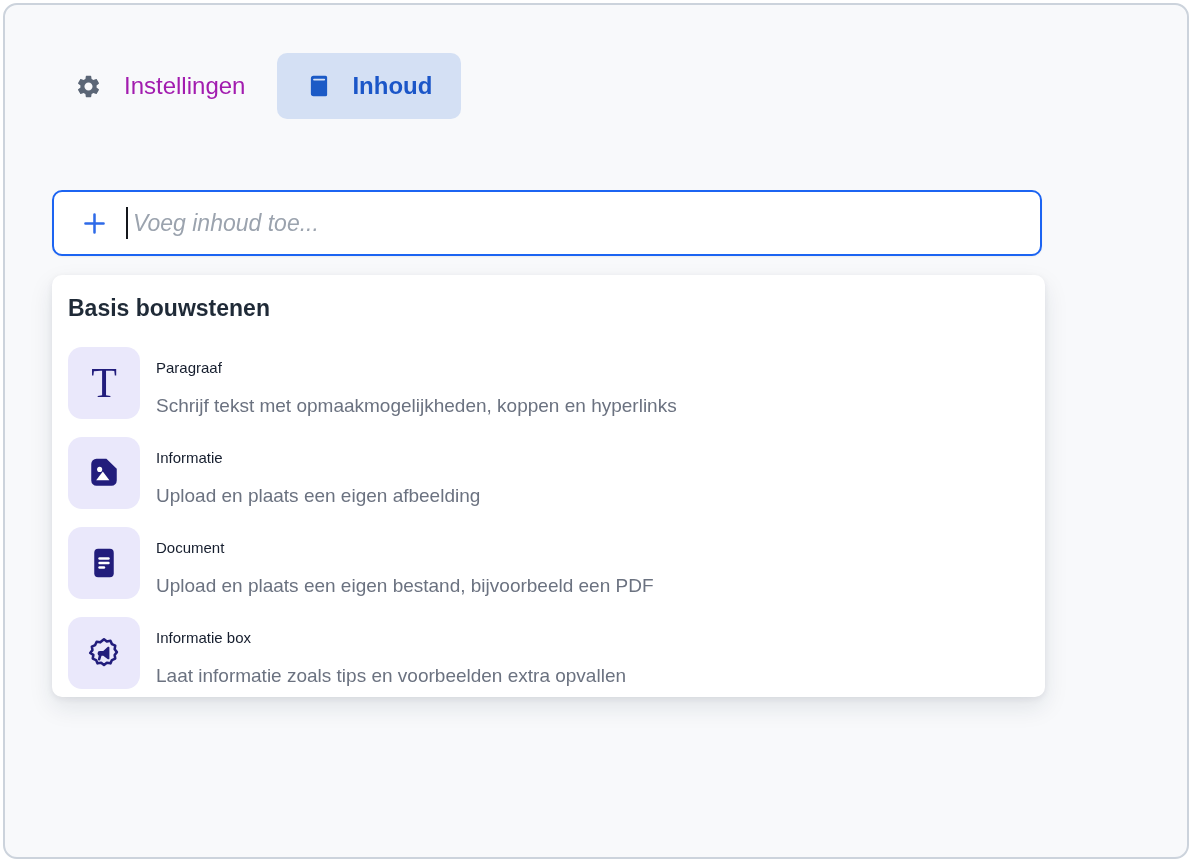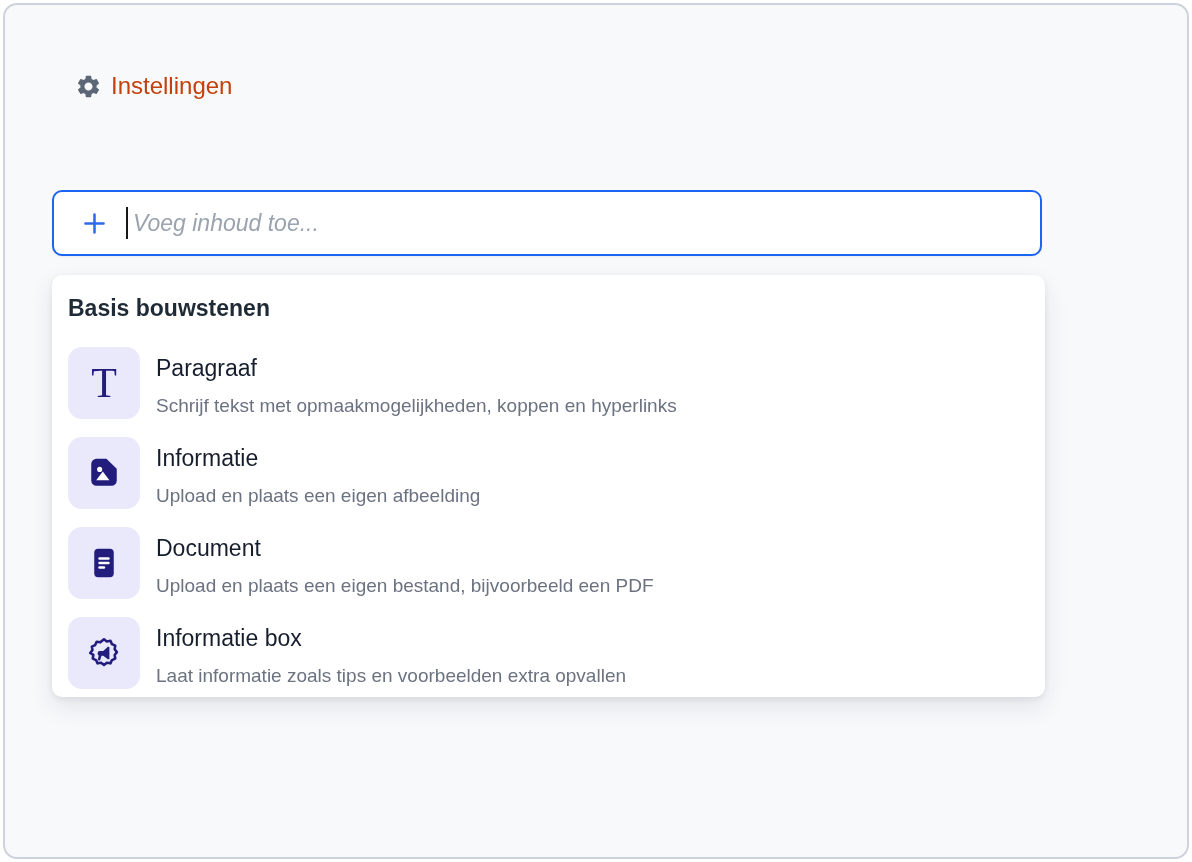--- a/index.html
+++ b/index.html
@@ -8,21 +8,21 @@
   .card {
     position:absolute; left:3px; top:3px; width:1186px; height:856px;
     background:#f8f9fb; border:2px solid #ccd3dc; border-radius:14px;
     overflow:hidden;
   }
   .content { margin-left:47px; width:990px; }
 
   
   .tabrow { display:flex; align-items:center; margin-top:48px; height:66px; }
   .tab { display:flex; align-items:center; cursor:pointer; }
-  .tab-settings { margin-left:23px; gap:9px; color:#c2410c; font-size:24px;align-items:center; }
+  .tab-settings { margin-left:23px; gap:22px; color:#a21caf; font-size:24px;align-items:center; }
   .tab-settings .glyph { width:27px; height:27px; display:block; }
   .tab-active {
     margin-left:32px; height:66px; padding:0 29px; gap:20px;
     background:#d4e0f4; border-radius:10px;
     color:#1b56c8; font-size:24px; font-weight:700;
   }
   .tab-active .glyph { width:26px; height:26px; display:block; }
 
   
   .searchbox {
@@ -50,37 +50,44 @@
 
   .item { display:flex; gap:16px; margin-bottom:18px; cursor:pointer; }
   .item:last-child { margin-bottom:0; }
   .iconbox {
     width:72px; height:72px; flex:0 0 auto; border-radius:14px;
     background:#eae8fb; display:flex; align-items:center; justify-content:center;
   }
   .iconbox svg { width:36px; height:36px; display:block; }
   .serif-t { font-family:"Liberation Serif", serif; font-size:42px; line-height:1; color:#221d7c; }
   .item-text { padding-top:7px; }
-  .item-title { font-size:23px; line-height:28px; color:#161e2e; }
+  .item-title { font-size:15px; line-height:28px; color:#161e2e; }
   .item-desc { font-size:19px; line-height:24px; color:#6b7280; margin-top:12px; }
 </style>
 </head>
 <body>
 
 <div class="card">
   <div class="content">
 
     <div class="tabrow">
       <div class="tab tab-settings">
         <svg class="glyph" viewBox="0 0 24 24">
           <path fill="#5b6676" d="M19.14 12.94c.04-.3.06-.61.06-.94 0-.32-.02-.64-.07-.94l2.03-1.58c.18-.14.23-.41.12-.61l-1.92-3.32c-.12-.22-.37-.29-.59-.22l-2.39.96c-.5-.38-1.03-.7-1.62-.94L14.4 2.81c-.04-.24-.24-.41-.48-.41h-3.84c-.24 0-.43.17-.47.41L9.25 5.35c-.59.24-1.13.57-1.62.94l-2.39-.96c-.22-.08-.47 0-.59.22L2.74 8.87c-.12.21-.08.47.12.61l2.03 1.58c-.05.3-.09.63-.09.94s.02.64.07.94l-2.03 1.58c-.18.14-.23.41-.12.61l1.92 3.32c.12.22.37.29.59.22l2.39-.96c.5.38 1.03.7 1.62.94l.36 2.54c.05.24.24.41.48.41h3.84c.24 0 .44-.17.47-.41l.36-2.54c.59-.24 1.13-.56 1.62-.94l2.39.96c.22.08.47 0 .59-.22l1.92-3.32c.12-.22.07-.47-.12-.61l-2.01-1.58zM12 15.6c-1.98 0-3.6-1.62-3.6-3.6s1.62-3.6 3.6-3.6 3.6 1.62 3.6 3.6-1.62 3.6-3.6 3.6z"></path>
         </svg>
         <span>Instellingen</span>
       </div>
 
+      <div class="tab tab-active">
+        <svg class="glyph" viewBox="0 0 24 24">
+          <path fill="#1b5ac6" d="M7 2.5h11A1.5 1.5 0 0 1 19.5 4v16a1.5 1.5 0 0 1-1.5 1.5H7A2.5 2.5 0 0 1 4.5 19V5A2.5 2.5 0 0 1 7 2.5z"></path>
+          <path stroke="#d4e0f4" stroke-width="1.7" stroke-linecap="round" d="M7.4 6.1h9.4"></path>
+        </svg>
+        <span>Inhoud</span>
+      </div>
     </div>
 
     <div class="searchbox">
       <svg class="plus" viewBox="0 0 24 24">
         <path stroke="#2e6ae8" stroke-width="2.1" stroke-linecap="round" d="M12 4.5v15M4.5 12h15" fill="none"></path>
       </svg>
       <div class="caret"></div>
       <input type="text" value="" placeholder="Voeg inhoud toe..." style="">
     </div>
 

